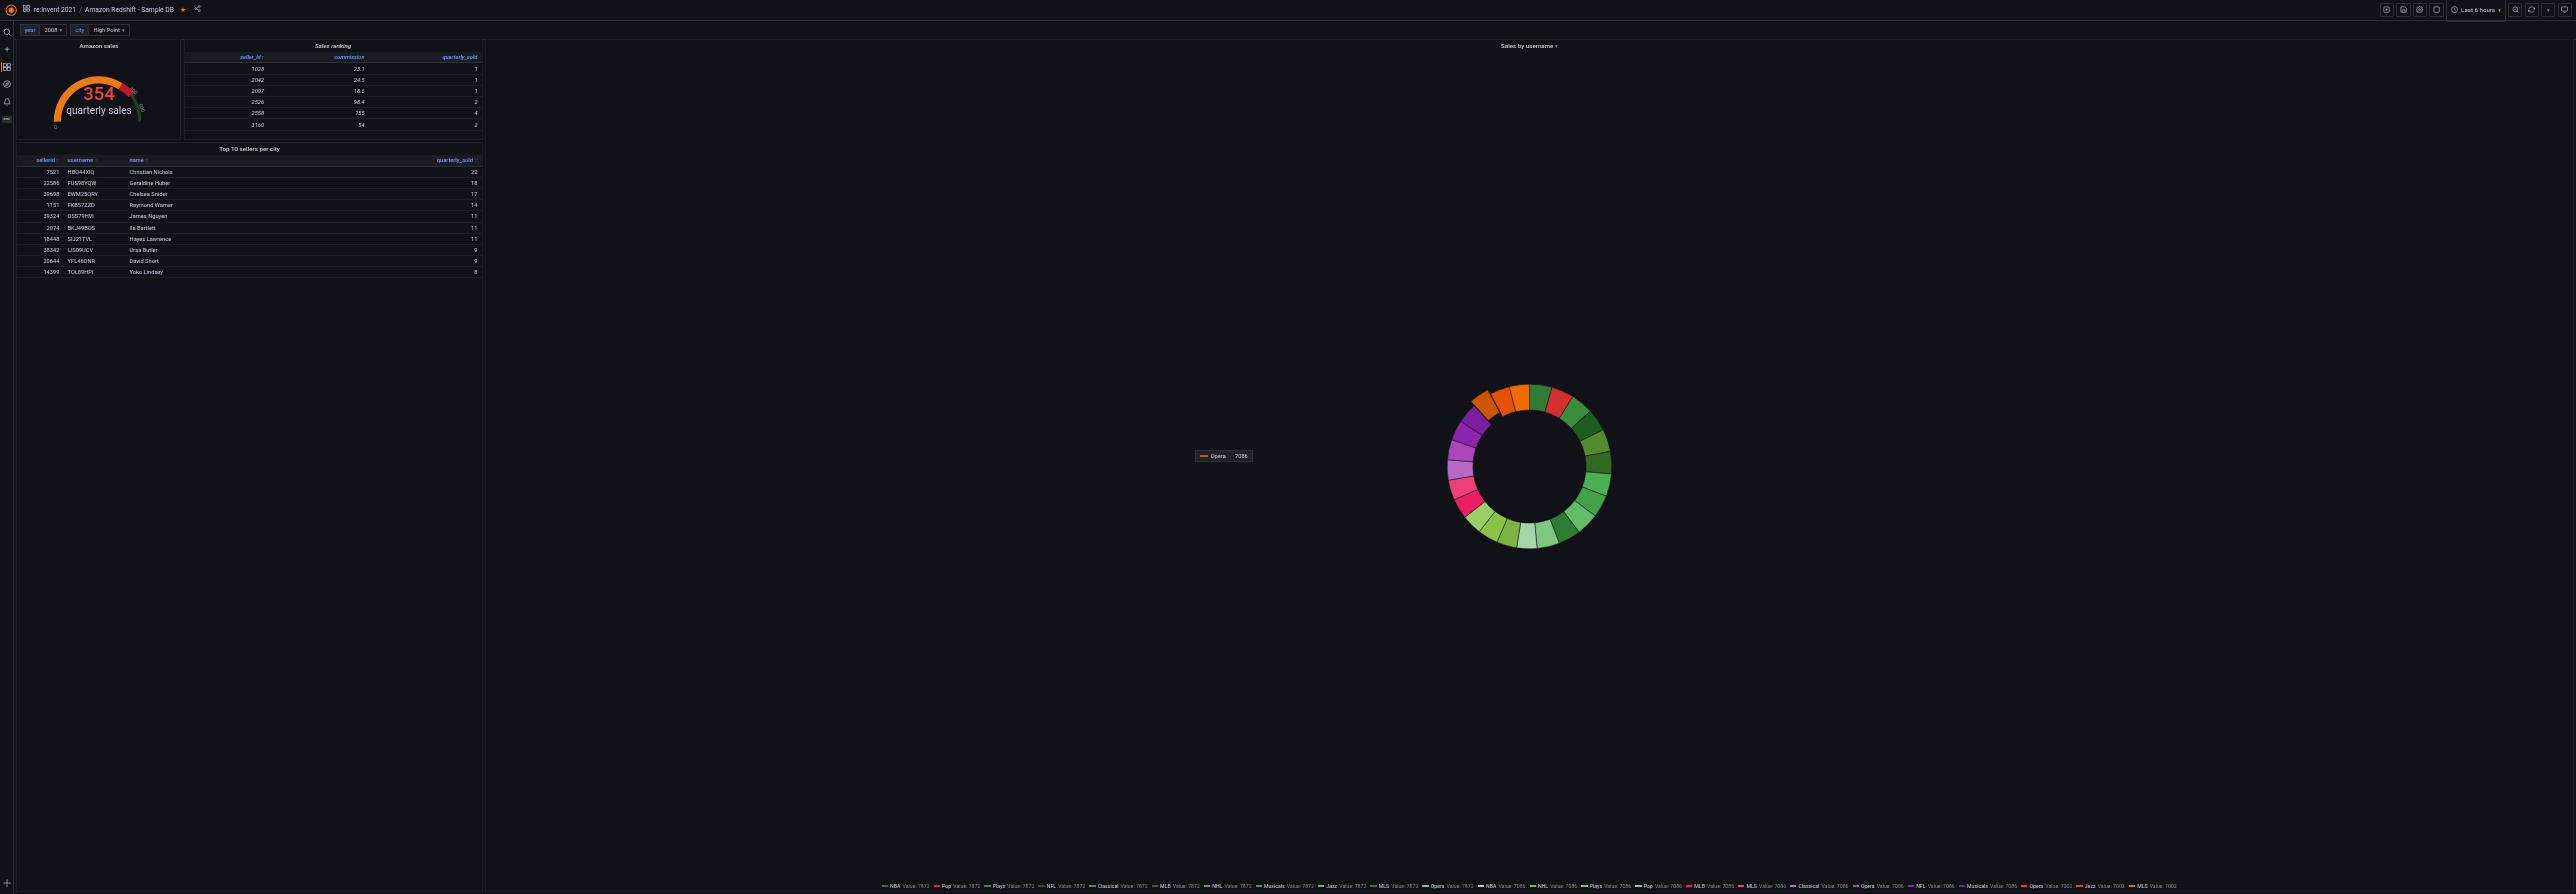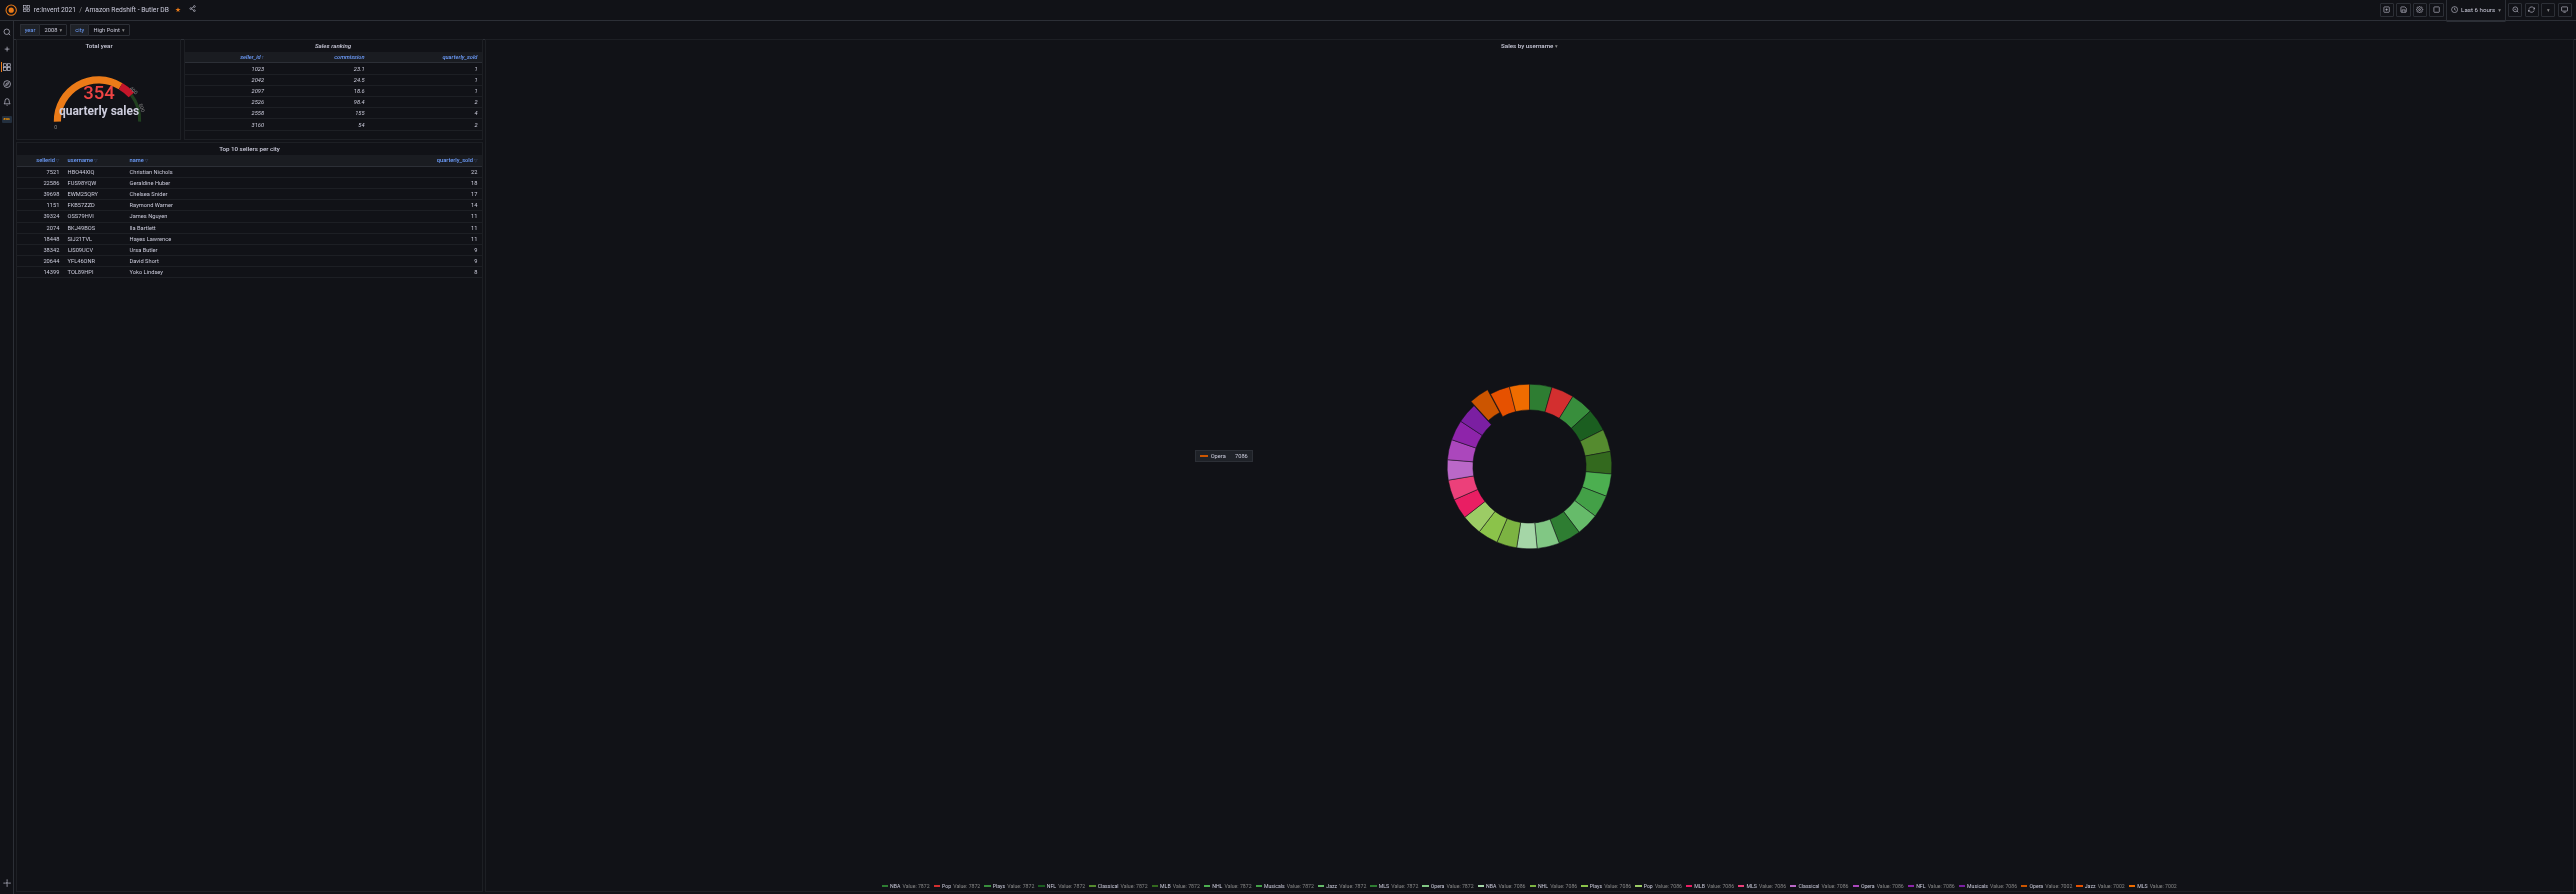--- a/index.html
+++ b/index.html
@@ -39,21 +39,21 @@
 #panel-total { grid-column: 1; grid-row: 1; }
 #panel-ranking { grid-column: 2; grid-row: 1; font-style: italic; }
 #panel-top10 { grid-column: 1 / 3; grid-row: 2; }
 #panel-category { grid-column: 3; grid-row: 1 / 3; }
 
 
 .gauge-wrap { flex: 1; display: flex; align-items: center; justify-content: center; position: relative; }
 .gauge-svg { width: 113px; height: 72px; }
 .gauge-center { position: absolute; top: 50%; left: 50%; transform: translate(-50%, -40%); text-align: center; }
 .gauge-value { font-size: 18.5px; font-weight: 500; color: #ef4444; }
-.gauge-label { font-size: 12px; color: #ccccdc; font-weight: bold; }
+.gauge-label { font-size: 10px; color: #ccccdc; }
 .tick-label { font-size: 10px; fill: #888; }
 
 
 table { width: 100%; border-collapse: collapse; font-size: 5.7px; }
 th { text-align: right; padding: 2.1px 4.1px; color: #6e9fff; font-weight: 500; background: #1a1c21; border-bottom: 0.5px solid #2c2f36; cursor: pointer; }
 th.left { text-align: left; }
 td { text-align: right; padding: 2.1px 4.1px; border-bottom: 0.5px solid #1d1f24; color: #ccccdc; }
 td.left { text-align: left; }
 .filter-icon { opacity: 0.4; margin-left: 1px; font-size: 4.6px; }
 .sort-arrow { margin-left: 1px; font-size: 4.6px; }
@@ -85,21 +85,21 @@
     <svg width="7.2" height="7.2" viewBox="0 0 14 14" fill="none" stroke="#ccccdc" stroke-width="1.2">
         <rect x="1" y="1" width="5" height="5"></rect>
         <rect x="8" y="1" width="5" height="5"></rect>
         <rect x="1" y="8" width="5" height="5"></rect>
         <rect x="8" y="8" width="5" height="5"></rect>
       </svg>
   </span>
   <div class="breadcrumb">
     <span>re:Invent 2021</span>
     <span class="sep">/</span>
-    <span>Amazon Redshift - Butler DB</span>
+    <span>Amazon Redshift - Sample DB</span>
     <span class="star">★</span>
     <span class="share">
       <svg width="7.2" height="7.2" viewBox="0 0 24 24" fill="none" stroke="currentColor" stroke-width="2">
           <circle cx="18" cy="5" r="3"></circle>
           <circle cx="6" cy="12" r="3"></circle>
           <circle cx="18" cy="19" r="3"></circle>
           <line x1="8.6" y1="10.5" x2="15.4" y2="6.5"></line>
           <line x1="8.6" y1="13.5" x2="15.4" y2="17.5"></line>
         </svg>
     </span>
@@ -220,21 +220,21 @@
     <div class="var-select">
       <span>High Point</span>
       <span class="chev">▾</span>
     </div>
   </div>
 </div>
 
 <div class="main">
 
   <div class="panel" id="panel-total">
-    <div class="panel-title">Total year</div>
+    <div class="panel-title">Amazon sales</div>
     <div class="gauge-wrap">
       <svg class="gauge-svg" viewBox="0 0 220 140" style="font-size:12px">
         <path d="M 30 120 A 80 80 0 0 1 153 51" fill="none" stroke="#eb7b18" stroke-width="14"></path>
         <path d="M 153 51 A 80 80 0 0 1 174 68" fill="none" stroke="#c4162a" stroke-width="14"></path>
         <path d="M 174 68 A 80 80 0 0 1 190 120" fill="none" stroke="#37872d" stroke-width="6" opacity="0.4"></path>
         <text x="24" y="134" class="tick-label">0</text>
         <text x="170" y="56" class="tick-label" transform="rotate(45 170 56)">400</text>
         <text x="188" y="86" class="tick-label" transform="rotate(70 188 86)">500</text>
       </svg>
       <div class="gauge-center">

